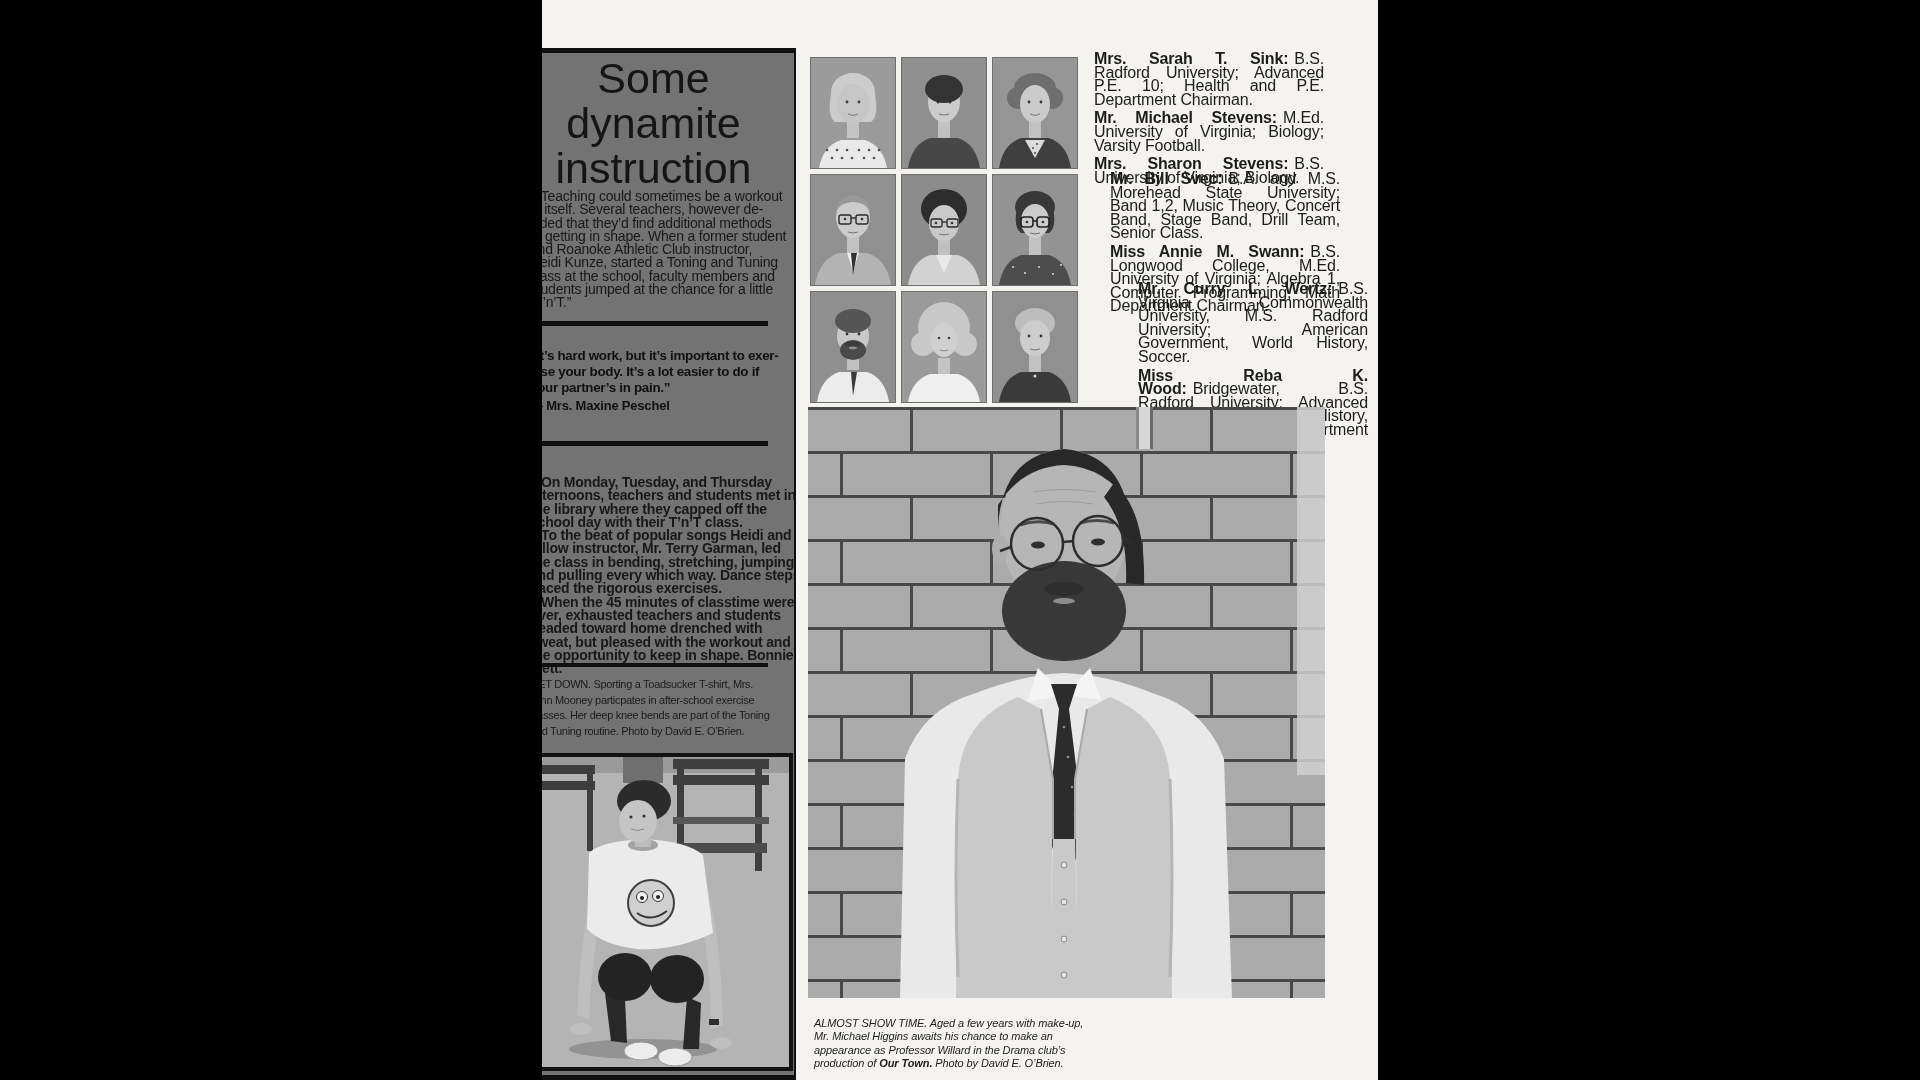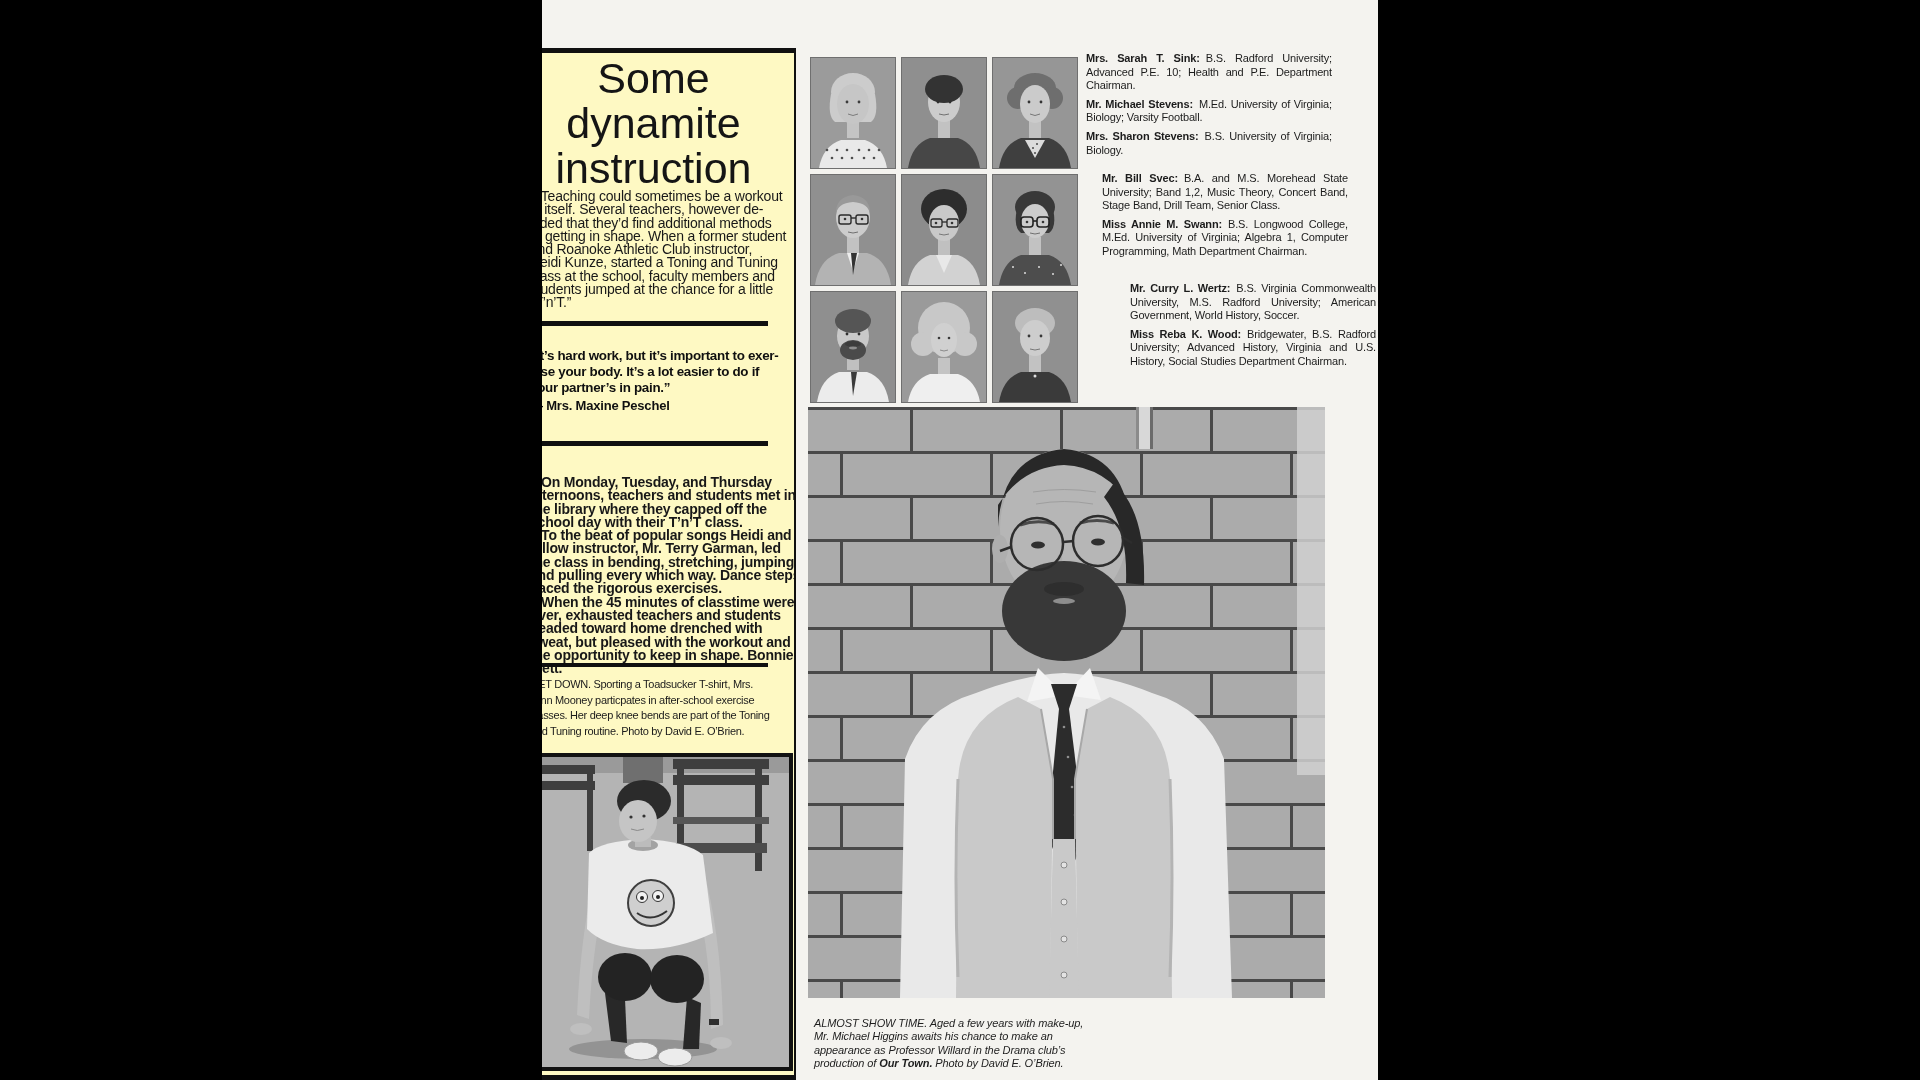--- a/index.html
+++ b/index.html
@@ -1,21 +1,21 @@
 <!DOCTYPE html>
 <html><head>
 <meta charset="utf-8">
 <style>
   html,body{margin:0;padding:0;background:#000;}
   .stage{position:relative;width:1920px;height:1080px;background:#000;overflow:hidden;
          font-family:"Liberation Sans",sans-serif;}
   .page{position:absolute;left:542px;top:0;width:836px;height:1080px;background:#f4f3ef;overflow:hidden;}
 
   
-  .feature-box{position:absolute;left:-34px;top:48px;width:288px;height:1032px;background:#fef9c3;
+  .feature-box{position:absolute;left:-34px;top:48px;width:288px;height:1032px;background:#737373;
                border:5px solid #101010;border-right-width:2px;box-sizing:border-box;overflow:hidden;}
   .prelines{white-space:pre;}
   .title{position:absolute;left:0;top:3px;width:281px;margin:0;text-align:center;font-weight:400;
          font-size:43px;line-height:45px;color:#151515;}
   .btext{position:absolute;left:17px;margin:0;font-size:14px;line-height:13.3px;color:#181818;letter-spacing:-0.2px;}
   .p1{top:137px;} .p2{top:423px;font-weight:bold;}
   .rule{position:absolute;left:17px;width:238px;background:#101010;}
   .r1{top:268px;height:5px;} .r2{top:388px;height:5px;} .r3{top:610px;height:4px;}
   .quote{position:absolute;left:17px;top:295px;margin:0;font-weight:bold;font-size:13.4px;line-height:16px;
          letter-spacing:-0.3px;color:#101010;}
@@ -30,21 +30,21 @@
   
   .portraits{position:absolute;left:269px;top:58px;width:266px;display:grid;
              grid-template-columns:repeat(3,84px);grid-auto-rows:110px;gap:7px 7px;}
   .portrait{margin:0;width:84px;height:110px;outline:1px solid #6f6f6f;background:#979797;}
   .portrait svg{display:block;}
 
   
   .faculty{position:absolute;left:536px;top:0;width:262px;}
   .fgroup{position:absolute;left:0;width:262px;}
   .g1{top:52px;} .g2{top:172px;padding-left:16px;} .g3{top:282px;padding-left:44px;}
-  .entry{margin:0 8px 5px;font-size:11px;line-height:13.6px;text-align:justify;color:#1c1c1c;letter-spacing:-0.15px;}
+  .entry{margin:0 16px 5px;font-size:16px;line-height:13.6px;text-align:justify;color:#1c1c1c;letter-spacing:-0.15px;}
   .entry b{margin-right:6px;}
 
   
   .mainphoto{position:absolute;left:266px;top:407px;width:517px;height:591px;margin:0;background:#9a9a9a;}
   .mainphoto svg{display:block;}
   .mcaption{position:absolute;left:266px;top:1011px;width:322px;margin:6px;font-size:11px;line-height:13.4px;
             color:#1e1e1e;white-space:pre-wrap;letter-spacing:-0.1px;font-style:italic;}
 </style>
 </head>
 <body>

